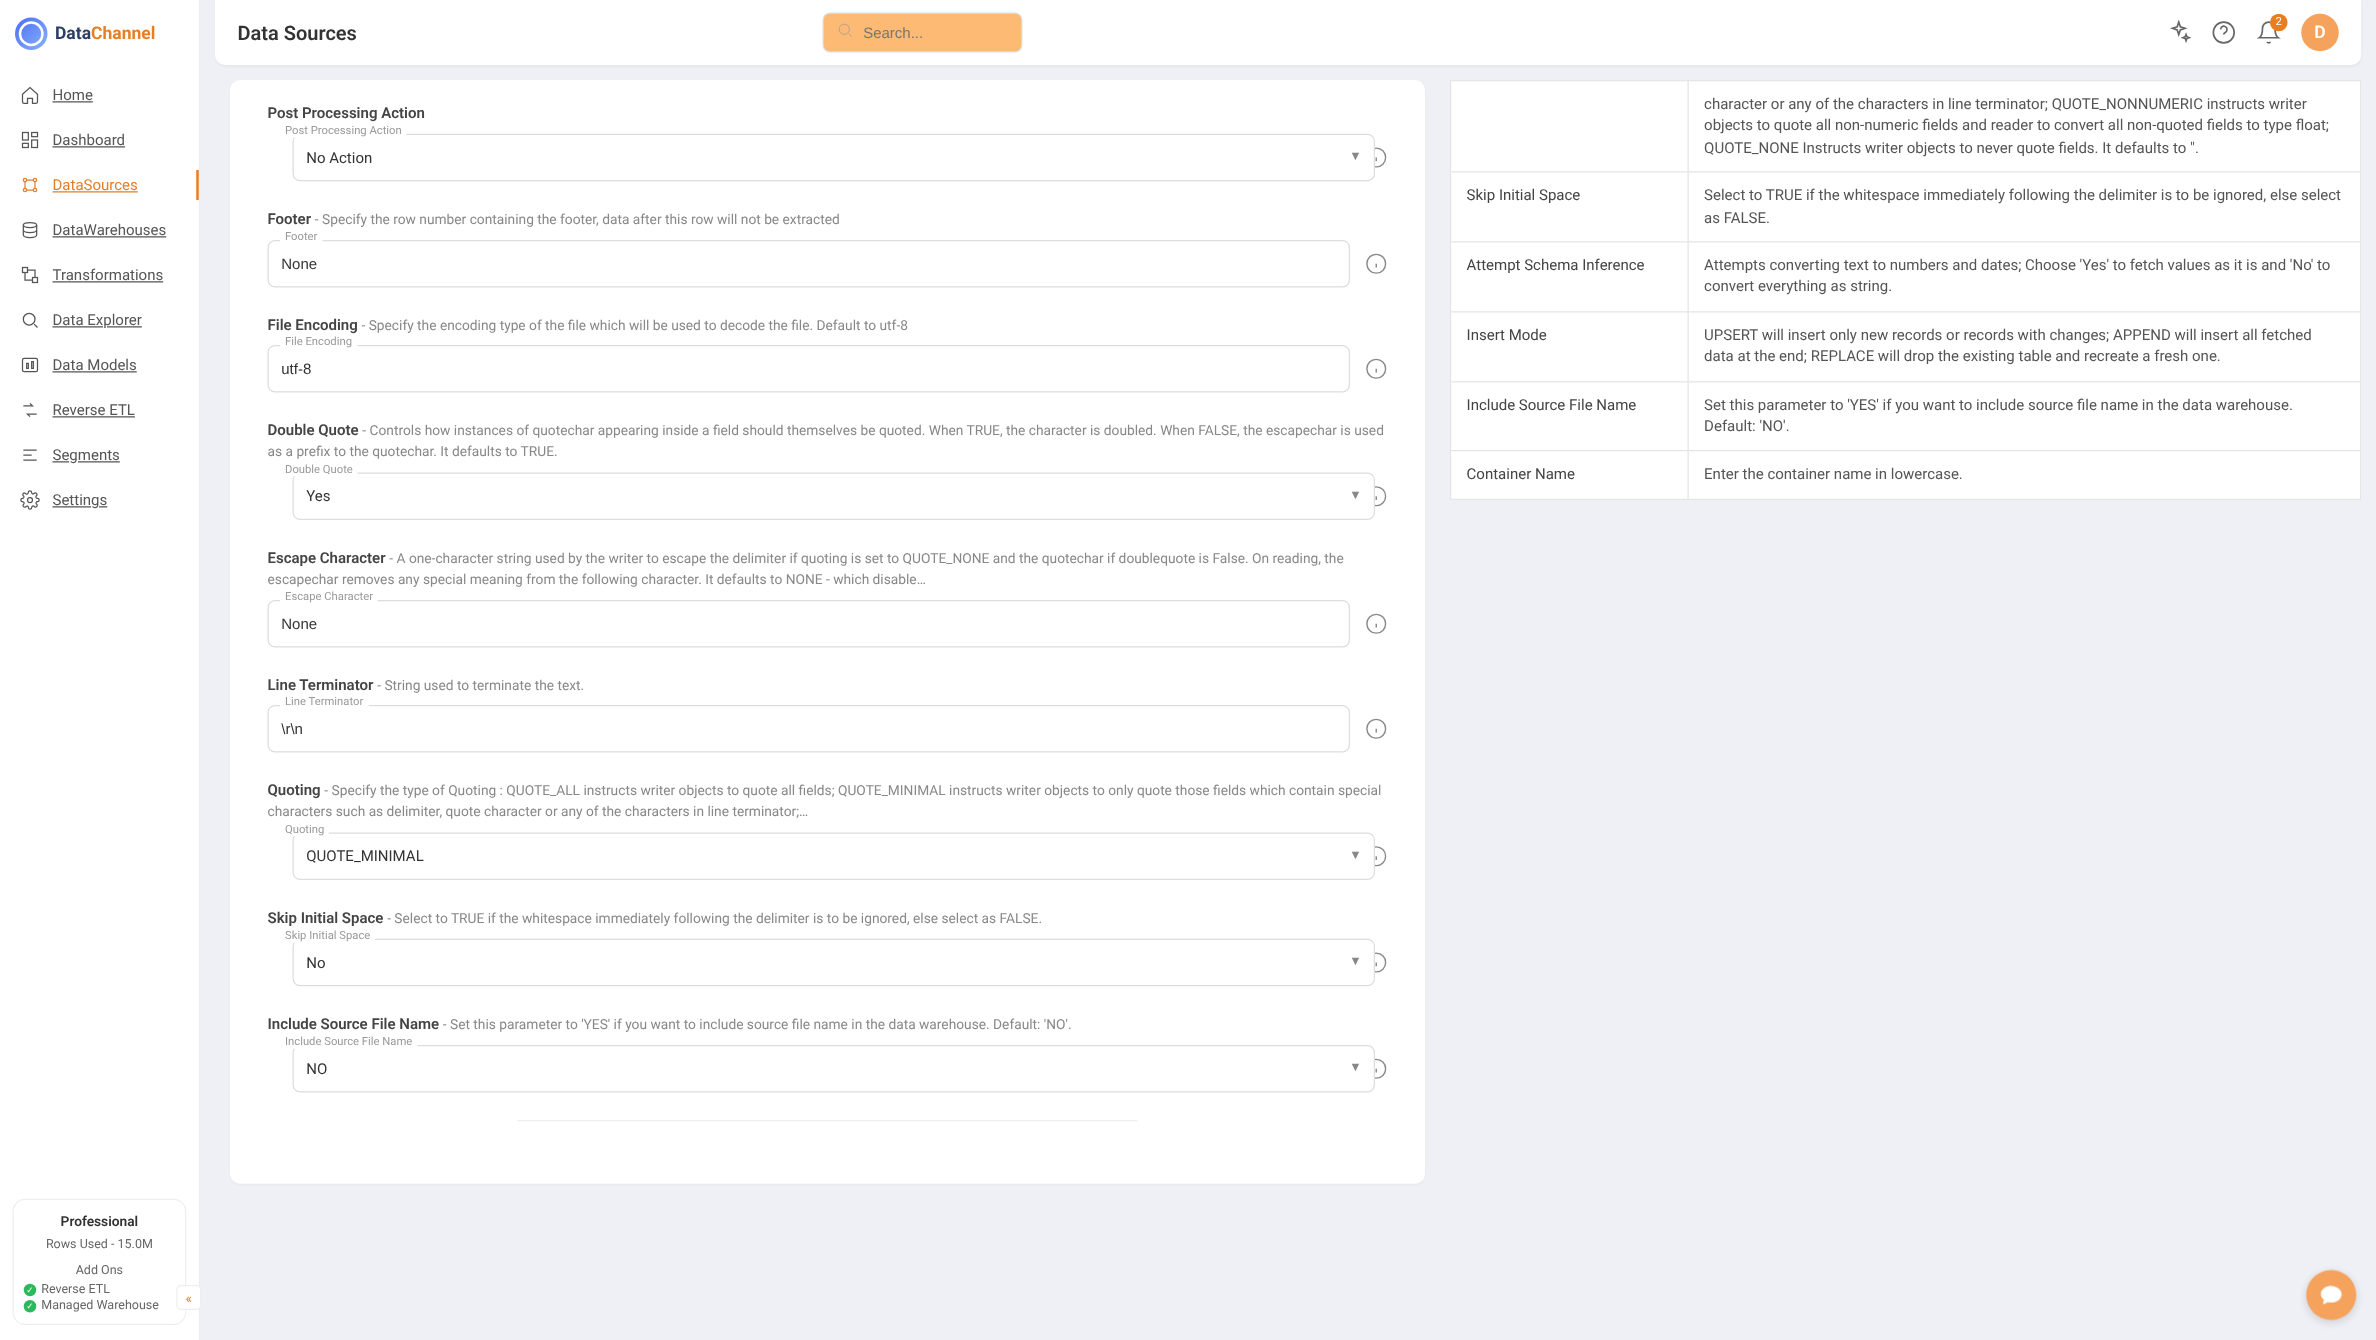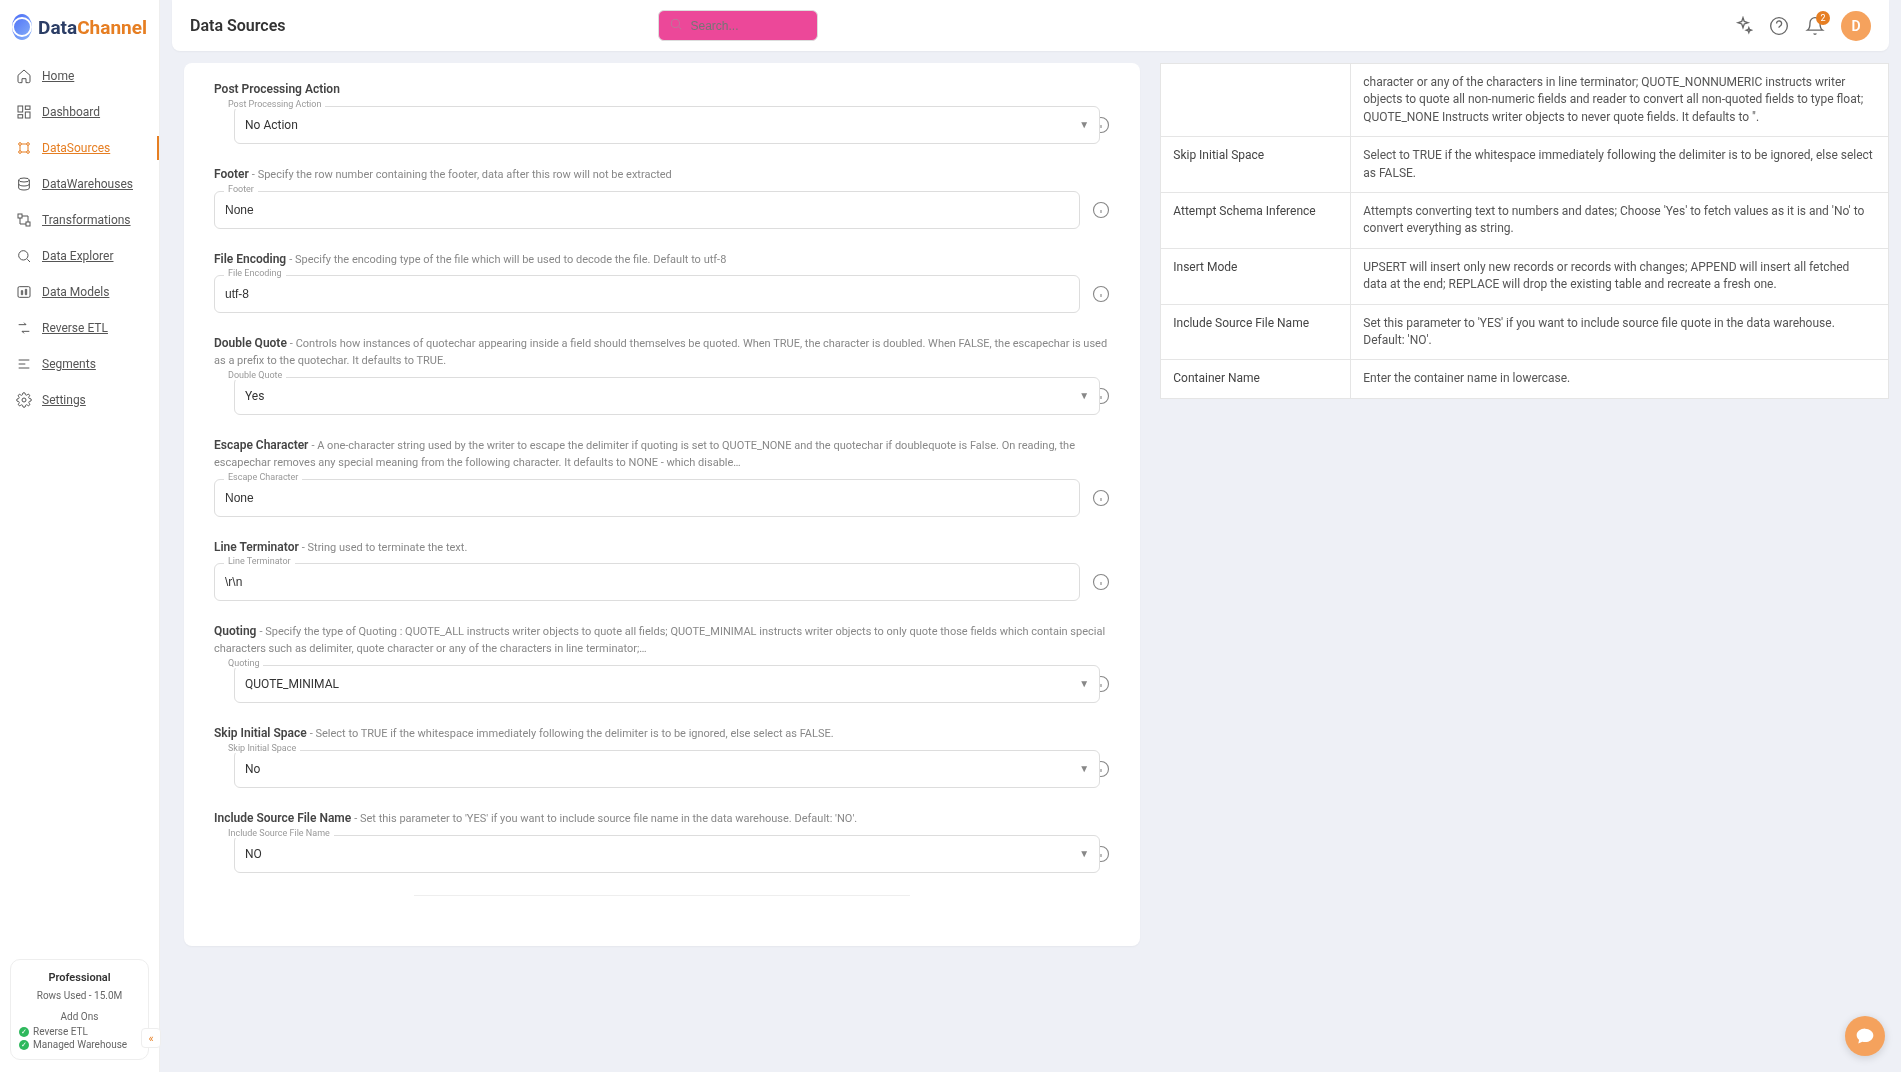--- a/index.html
+++ b/index.html
@@ -2,21 +2,21 @@
 <html><head>
 <meta charset="utf-8">
 <style>
 * { box-sizing: border-box; margin: 0; padding: 0; }
 body { font-family: -apple-system, BlinkMacSystemFont, 'Segoe UI', Roboto, sans-serif; background: #f5f6fa; color: #333; font-size: 13px; }
 .app { display: flex; height: 100vh; }
 .sidebar { width: 160px; background: #fff; border-right: 1px solid #eee; display: flex; flex-direction: column; position: relative; }
 .logo { display: flex; align-items: center; padding: 14px 12px; gap: 6px; }
 .logo-icon { width: 26px; height: 26px; border-radius: 50%; background: linear-gradient(135deg,#4a6cf7,#8ab4f8); display:flex; align-items:center; justify-content:center; position:relative; }
 .logo-icon::before { content:''; width:16px; height:16px; border:2px solid #fff; border-radius:50%; position:absolute; }
-.logo-text { font-weight: 700; font-size: 19px; }
+.logo-text { font-weight: 700; font-size: 14px; }
 .logo-text .data { color:#2c3e66; }
 .logo-text .channel { color:#e67e22; }
 .nav { flex: 1; padding-top: 4px; }
 .nav-item { display: flex; align-items: center; gap: 10px; padding: 10px 16px; color: #555; cursor: pointer; font-size: 12px; position: relative; text-decoration: underline; }
 .nav-item.active { color: #e67e22; }
 .nav-item.active::after { content:''; position:absolute; right:0; top:6px; bottom:6px; width:2px; background:#e67e22; }
 .nav-icon { width: 16px; height: 16px; display:inline-flex; align-items:center; justify-content:center; }
 .nav-icon svg { width:16px; height:16px; stroke:currentColor; fill:none; stroke-width:1.5; }
 .plan-card { margin: 8px 10px 12px; border: 1px solid #eee; border-radius: 10px; padding: 8px; font-size: 11px; background:#fff; }
 .plan-card .row { text-align: center; padding: 3px 0; }
@@ -24,21 +24,21 @@
 .plan-card .rows-used { color:#666; font-size:10px; }
 .plan-card .addons { color:#666; font-size:10px; margin-top:4px; }
 .plan-card .feat { display:flex; align-items:center; gap:4px; color:#666; font-size:10px; padding:1px 0; }
 .plan-card .check { width:10px; height:10px; border-radius:50%; background:#2eb85c; display:inline-flex; align-items:center; justify-content:center; color:#fff; font-size:7px; }
 .collapse-btn { position:absolute; right:-2px; bottom:24px; width:20px; height:20px; border:1px solid #eee; border-radius:4px; background:#fff; display:flex; align-items:center; justify-content:center; color:#e67e22; font-size:11px; cursor:pointer; }
 
 .main { flex:1; display:flex; flex-direction:column; overflow:hidden; background:#EEF0F6; }
 .header { background:#fff; display:flex; align-items:center; padding: 10px 18px; gap:16px; box-shadow: 0 1px 2px rgba(0,0,0,0.04); border-radius: 0 0 8px 8px; margin:0 12px; }
 .header-title { font-size:16px; font-weight:600; color:#333; }
 .header-spacer1 { flex:0 0 auto; width:340px; }
-.search { display:flex; align-items:center; gap:8px; border:1px solid #ddd; border-radius:6px; padding:6px 10px; width:160px; color:#999; background:#ec4899; }
+.search { display:flex; align-items:center; gap:8px; border:1px solid #ddd; border-radius:6px; padding:6px 10px; width:160px; color:#999; background:#fdba74; }
 .search input { border:none; outline:none; font-size:12px; width:100%; background:transparent; }
 .header-spacer2 { flex:1; }
 .header-icons { display:flex; align-items:center; gap:16px; color:#666; }
 .header-icons .hicon { width:20px; height:20px; cursor:pointer; display:flex; align-items:center; justify-content:center; position:relative; }
 .header-icons .hicon svg { width:20px; height:20px; stroke:currentColor; fill:none; stroke-width:1.6; }
 .badge { position:absolute; top:-5px; right:-5px; background:#e67e22; color:#fff; border-radius:50%; width:14px; height:14px; font-size:9px; display:flex; align-items:center; justify-content:center; }
 .avatar { width:30px; height:30px; border-radius:50%; background:#f5a25d; color:#fff; display:flex; align-items:center; justify-content:center; font-weight:600; font-size:14px; cursor:pointer; }
 
 .content { flex:1; overflow:auto; padding: 12px 12px 20px 24px; display:flex; gap:20px; align-items:flex-start; }
 .form-card { background:#fff; border-radius:8px; padding: 18px 30px 40px 30px; width: 980px; box-shadow:0 1px 2px rgba(0,0,0,0.04); }
@@ -379,21 +379,21 @@
             <tr>
               <td class="k">Attempt Schema Inference</td>
               <td class="v">Attempts converting text to numbers and dates; Choose 'Yes' to fetch values as it is and 'No' to convert everything as string.</td>
             </tr>
             <tr>
               <td class="k">Insert Mode</td>
               <td class="v">UPSERT will insert only new records or records with changes; APPEND will insert all fetched data at the end; REPLACE will drop the existing table and recreate a fresh one.</td>
             </tr>
             <tr>
               <td class="k">Include Source File Name</td>
-              <td class="v">Set this parameter to 'YES' if you want to include source file quote in the data warehouse. Default: 'NO'.</td>
+              <td class="v">Set this parameter to 'YES' if you want to include source file name in the data warehouse. Default: 'NO'.</td>
             </tr>
             <tr>
               <td class="k">Container Name</td>
               <td class="v">Enter the container name in lowercase.</td>
             </tr>
           </tbody>
       </table>
     </div>
   </div>
 </div>

